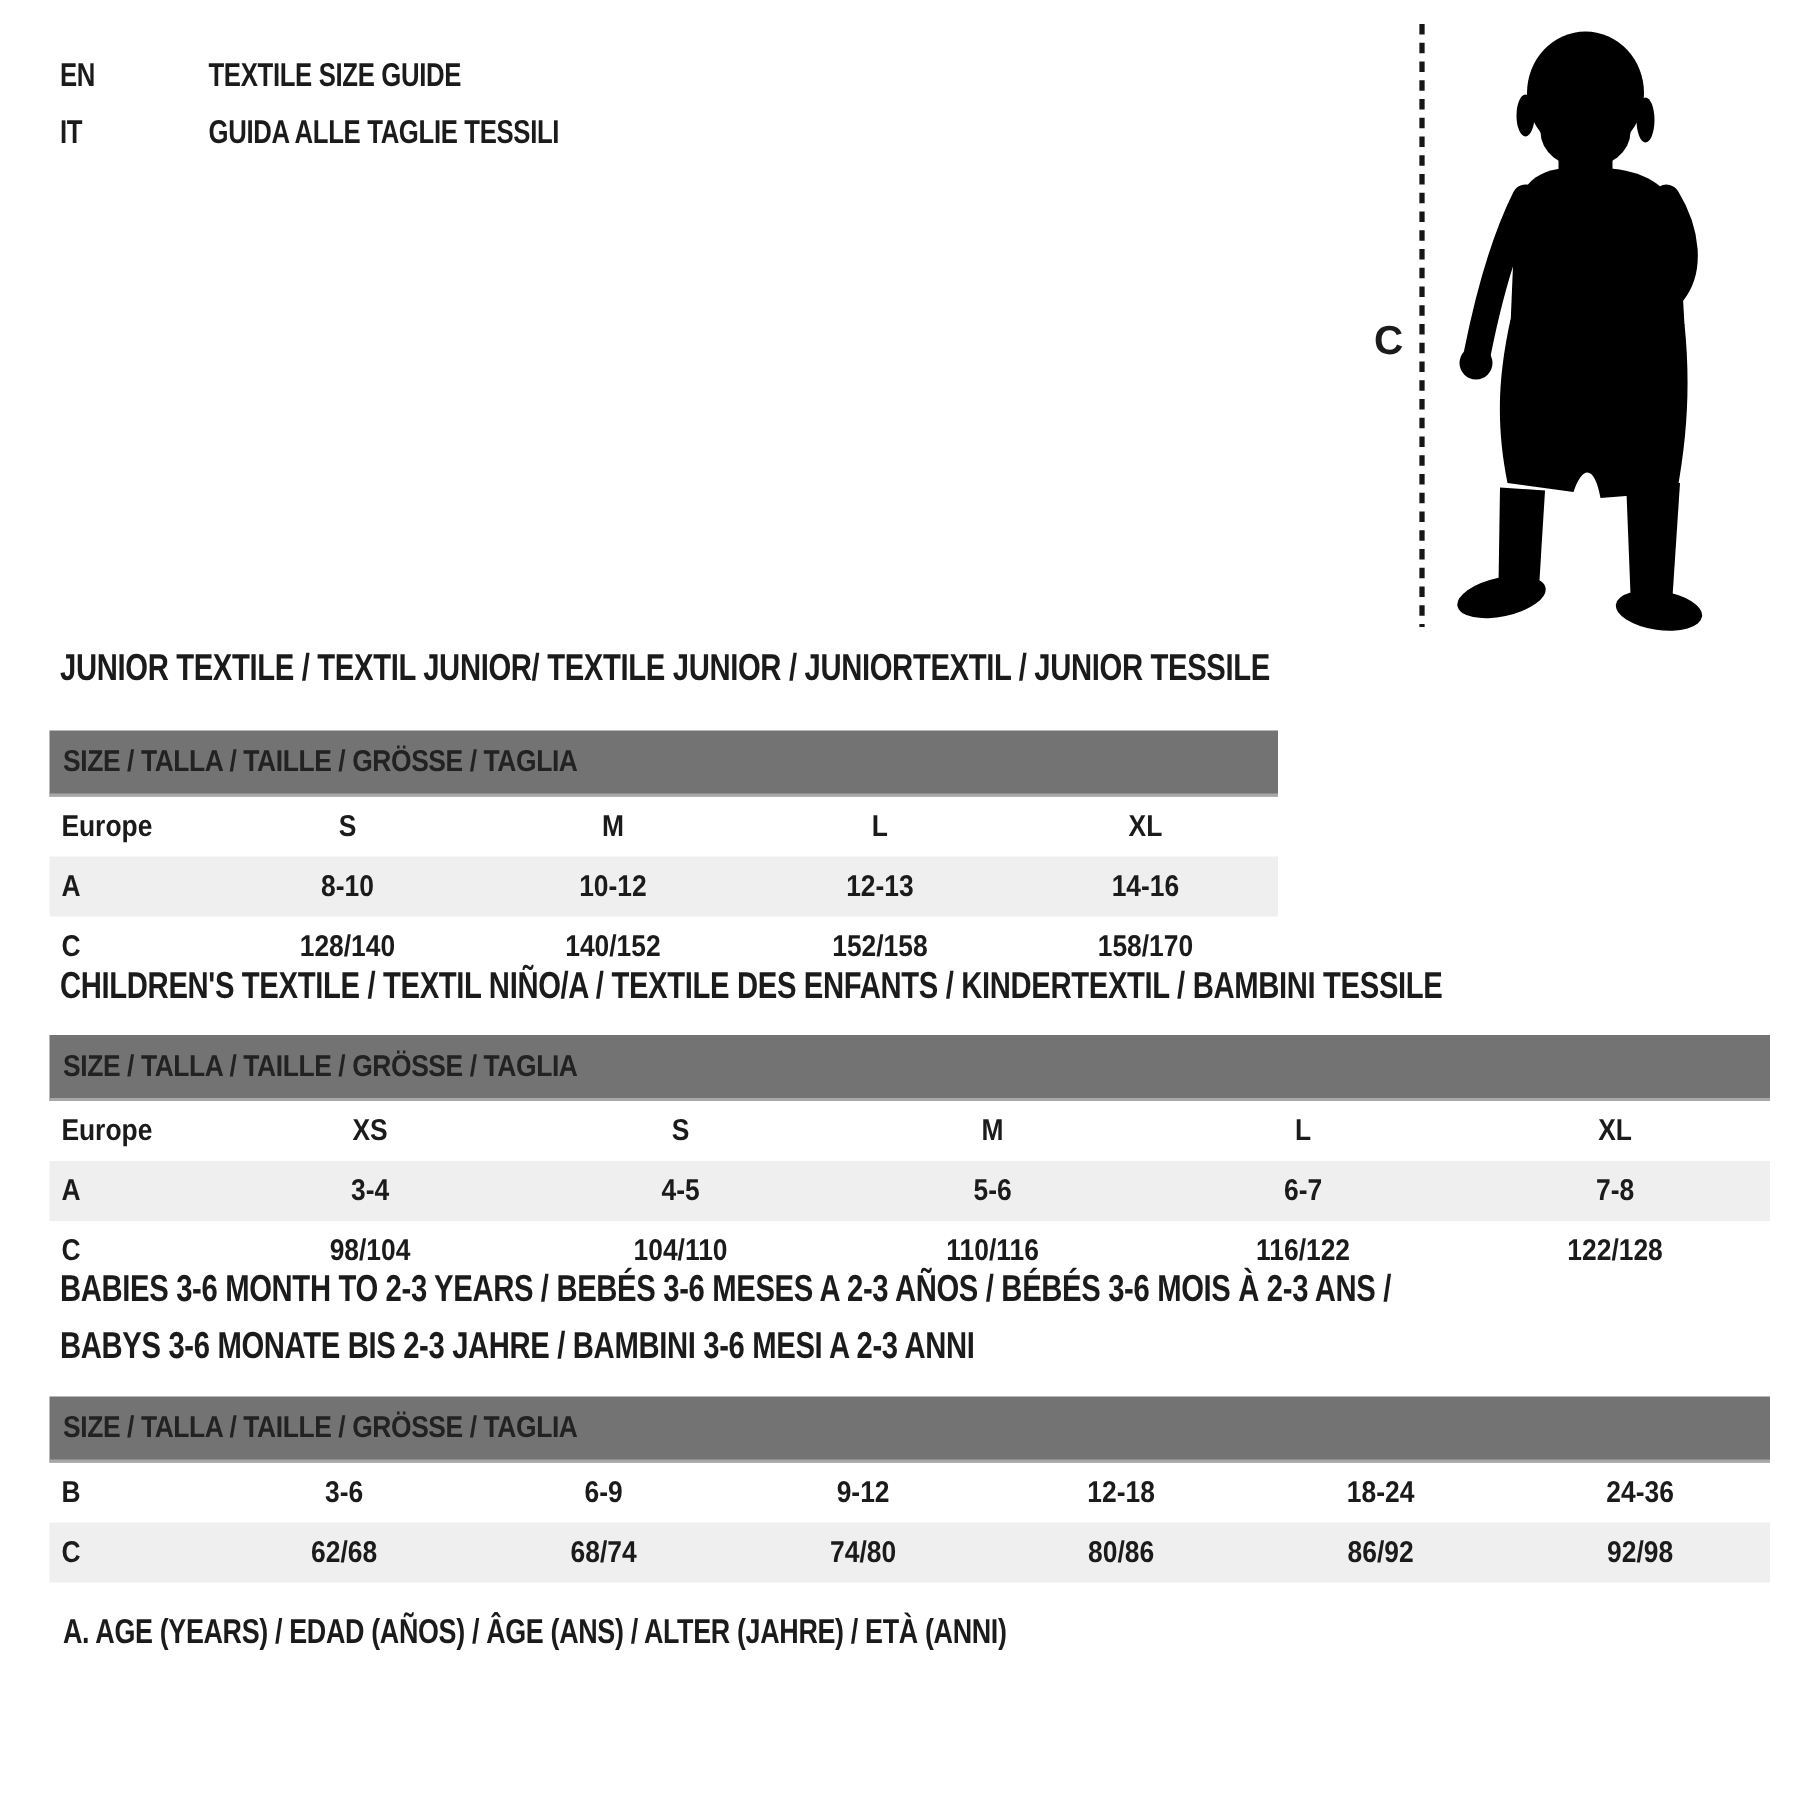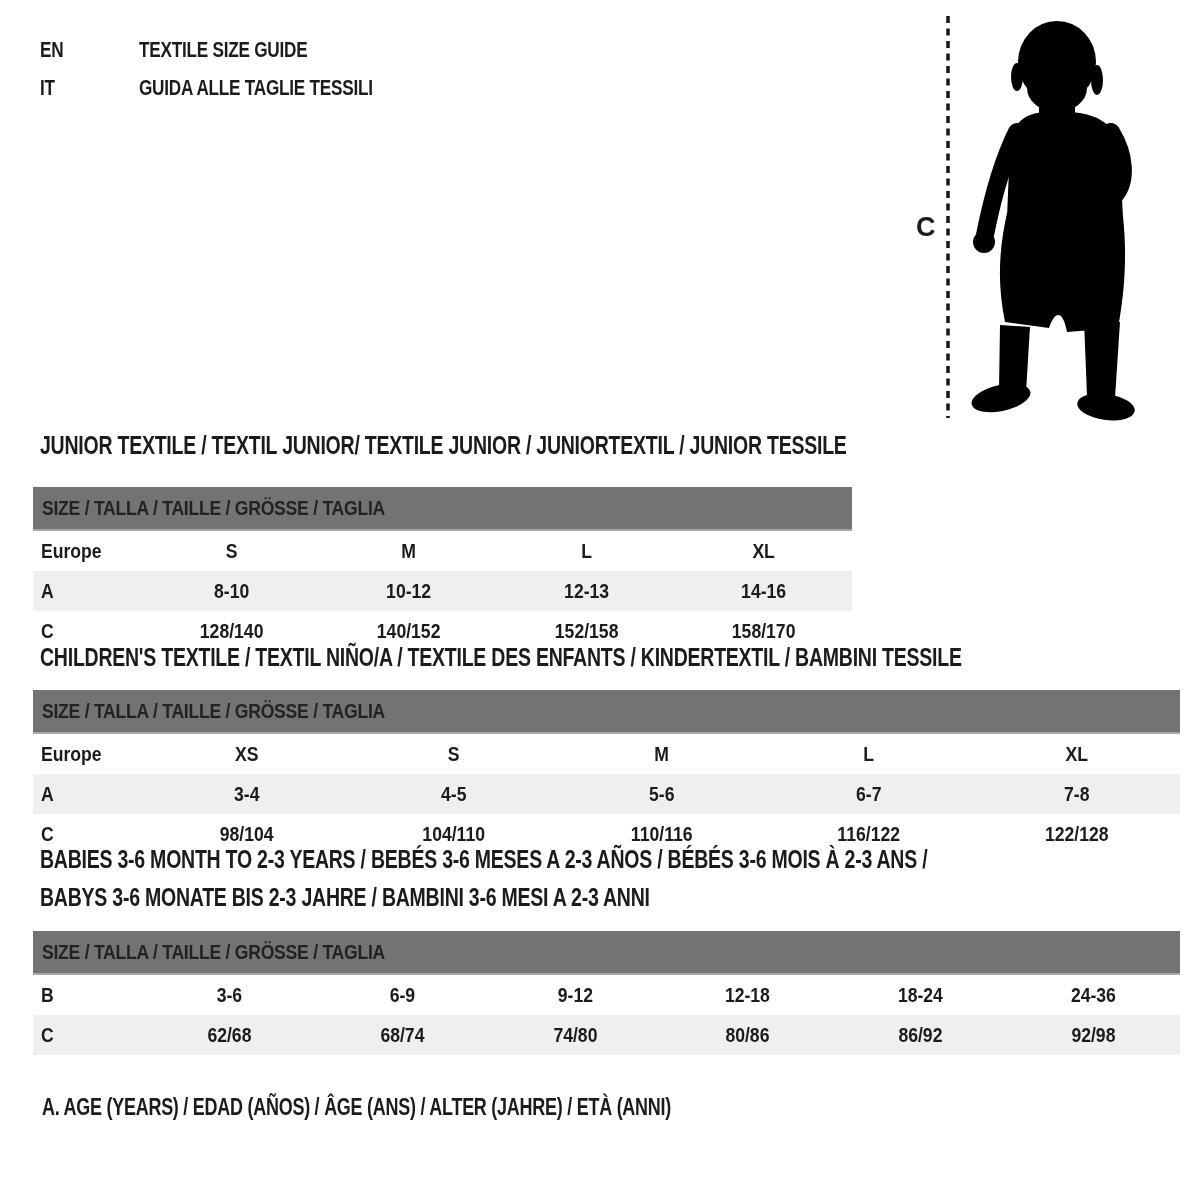--- a/index.html
+++ b/index.html
@@ -35,21 +35,21 @@
   .barspan { display:inline-block; white-space:nowrap; color:#222222;
              transform:scaleX(0.88); transform-origin:0 50%; letter-spacing:-0.3px; }
   .trow  { display:flex; height:40px; align-items:center; }
   .trow.shaded { background:#efefef; }
   .tlabel { width:110px; padding-left:9px; box-sizing:border-box; white-space:nowrap;
             transform:scaleX(0.88); transform-origin:0 50%; }
   .tcell  { flex:1; text-align:center; white-space:nowrap; transform:scaleX(0.88); }
 
   
   .legend { position:absolute; left:42px; top:1070px; }
-  .legend-line { height:34px; display:flex; align-items:center; font-size:23px;margin-top:20px; }
+  .legend-line { height:34px; display:flex; align-items:center; font-size:23px; }
 </style>
 </head>
 <body>
 
 <div id="canvas">
 
   <div class="langs">
     <div class="lrow">
       <span class="lcode cond">EN</span>
       <span class="ltext cond">TEXTILE SIZE GUIDE</span>

